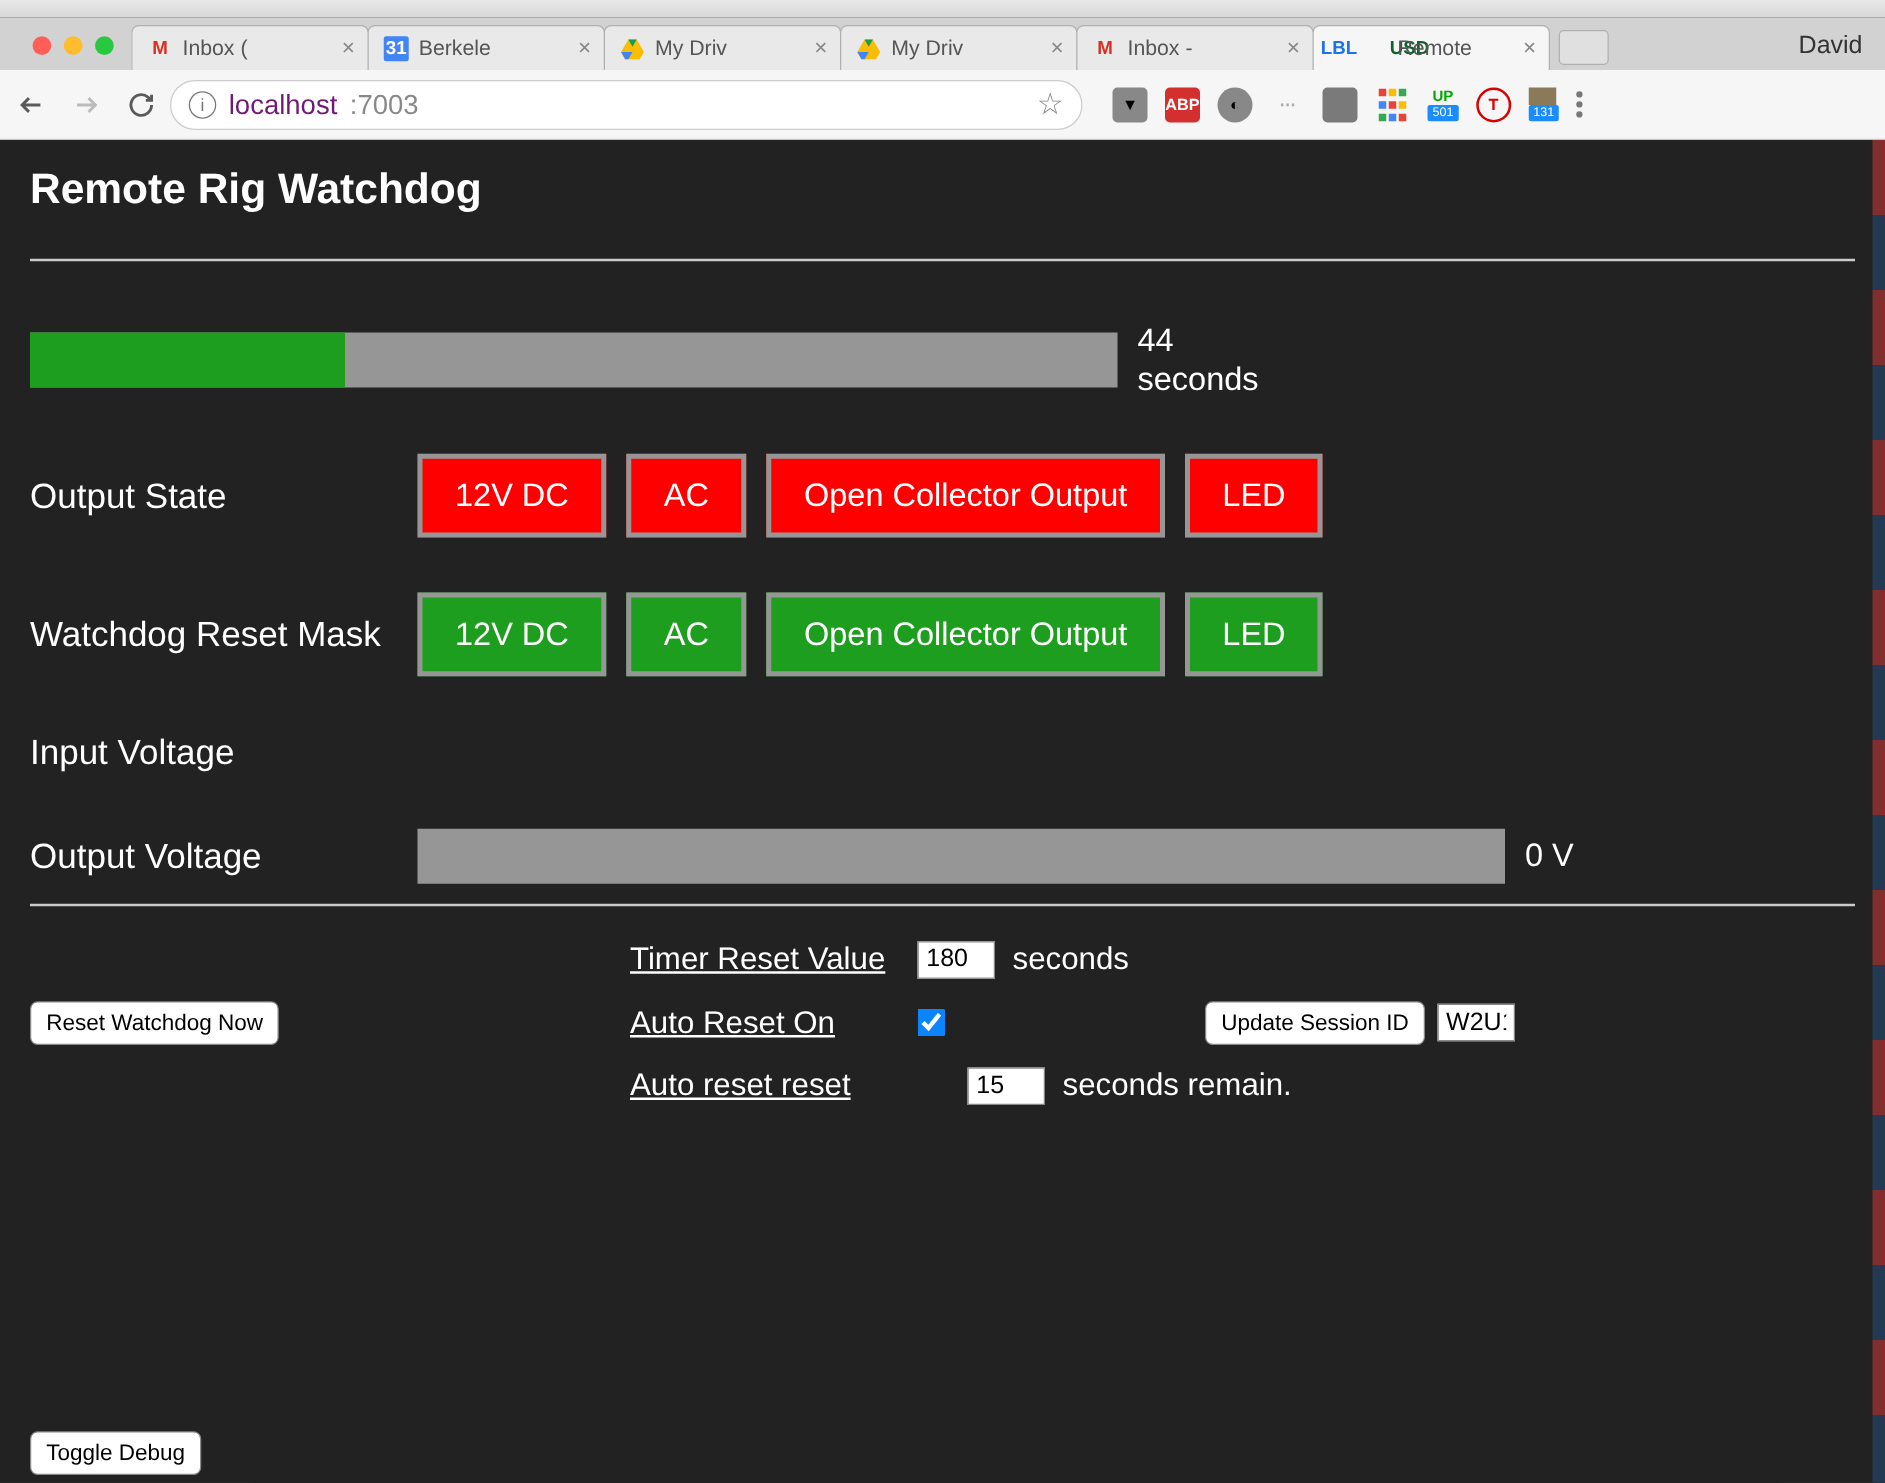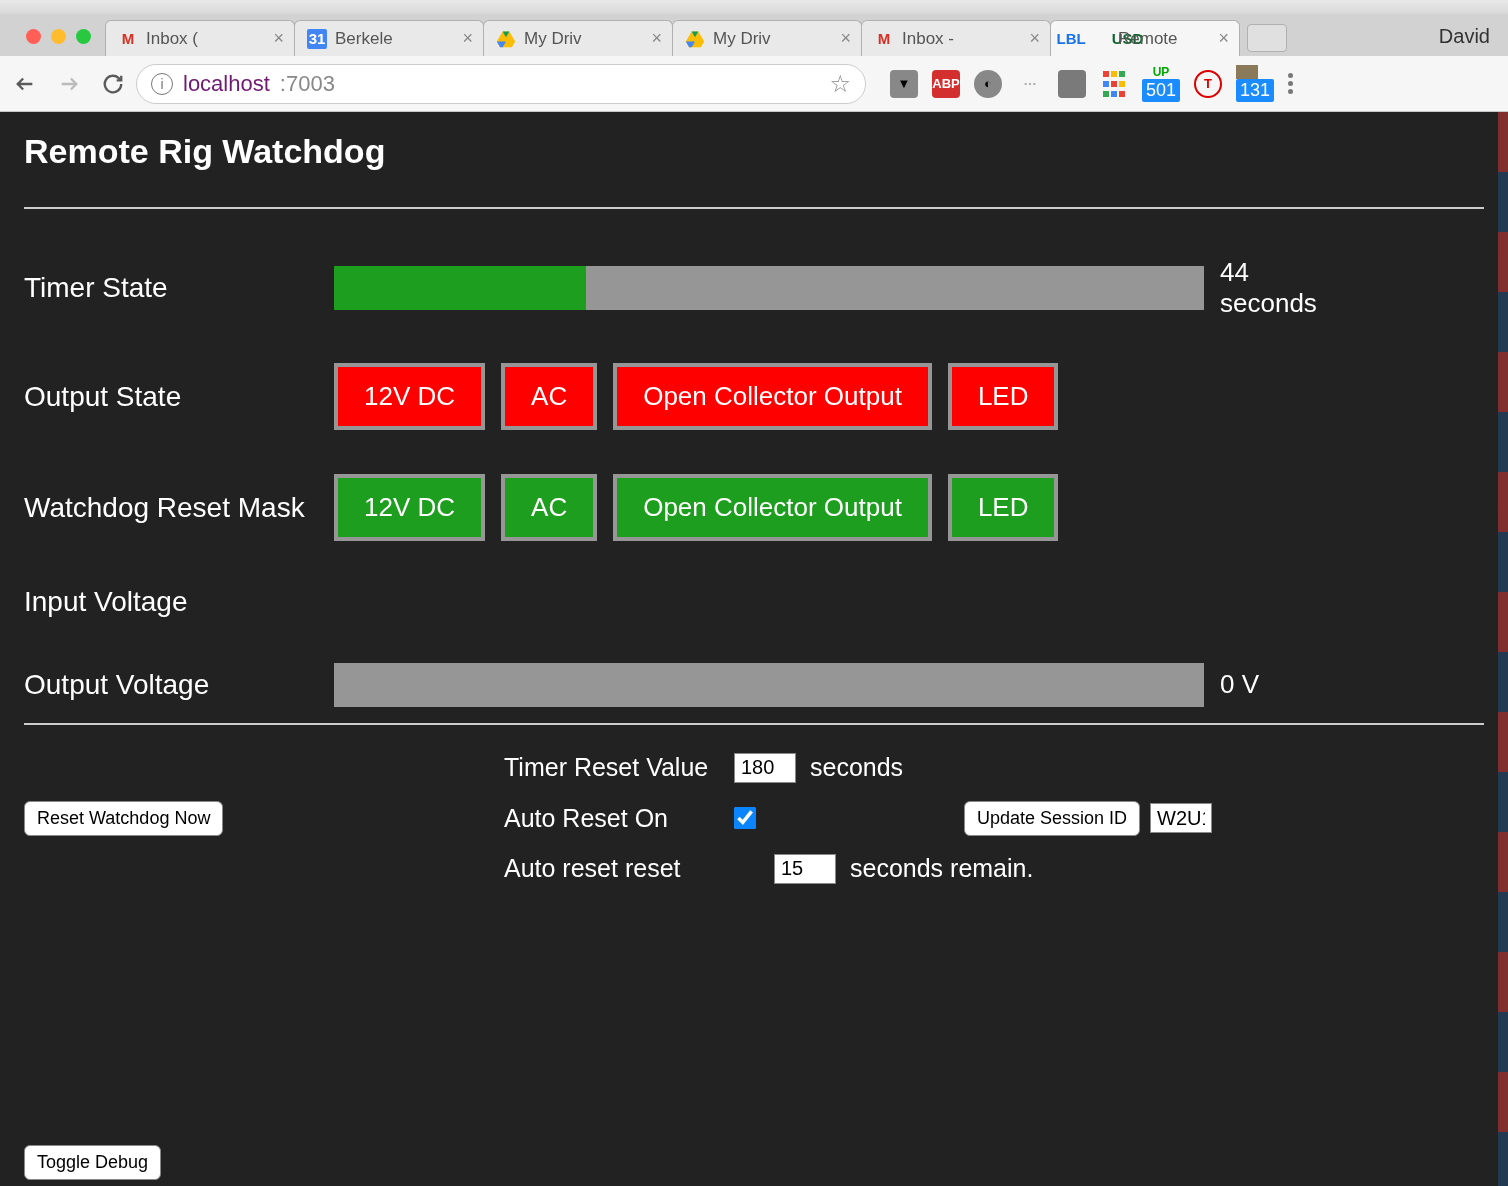--- a/index.html
+++ b/index.html
@@ -103,21 +103,21 @@
 }
 .omnibox .url-host { color: #701a75; text-align: center; }
 .omnibox .url-port { color: #888; }
 .omnibox .star { margin-left: auto; color: #888; font-size: 24px; }
 
 .ext-icons { display: flex; gap: 14px; align-items: center; margin-left: 14px; }
 .ext-icon {
   width: 28px; height: 28px; display: flex; align-items: center; justify-content: center;
   font-size: 13px; font-weight: bold; border-radius: 4px;
 }
-.badge-blue { background: #1a8cff; color: #fff; padding: 1px 4px; font-size: 18px; border-radius: 2px; }
+.badge-blue { background: #1a8cff; color: #fff; padding: 1px 4px; font-size: 10px; border-radius: 2px; }
 .menu-dots { color: #777; font-size: 22px; letter-spacing: 0; line-height: 6px; display: flex; flex-direction: column; gap: 3px; }
 .menu-dots span { width: 5px; height: 5px; background: #777; border-radius: 50%; }
 
 
 .page {
   background: #222;
   color: #fff;
   padding: 20px 24px;
   height: calc(1186px - 14px - 42px - 56px);
   position: relative;
@@ -184,21 +184,21 @@
 .chip.red { background: #ff0000; }
 .chip.green { background: #1e9e1e; }
 
 .controls-grid {
   display: grid;
   grid-template-columns: 480px 230px 230px auto;
   row-gap: 18px;
   align-items: center;
   font-size: 25px;
 }
-.controls-grid .ctl-label { grid-column: 2; }
+.controls-grid .ctl-label { grid-column: 2; text-decoration: underline; }
 .controls-grid .ctl-input { grid-column: 3; display: flex; align-items: center; gap: 14px; }
 .controls-grid input[type="text"] {
   width: 62px; height: 30px; font-size: 20px; padding: 2px 6px;
   border: 1px solid #888; background: #fff; color: #000;
 }
 .controls-grid input[type="checkbox"] {
   width: 22px; height: 22px;
   accent-color: #0a84ff;
 }
 .ctl-unit { font-size: 25px; white-space: nowrap; }
@@ -363,21 +363,20 @@
         <span></span>
       </div>
   </div>
 </div>
 
 <div class="page">
   <h1>Remote Rig Watchdog</h1>
   <hr class="rule">
 
   <div class="row">
-    <div class="row-label">Timer State</div>
     <div class="row-body">
       <div class="bar-track">
         <div class="bar-fill" style="width:29%"></div>
       </div>
       <div class="bar-value">
         <span>44</span><br><span>seconds</span>
       </div>
     </div>
   </div>
 

